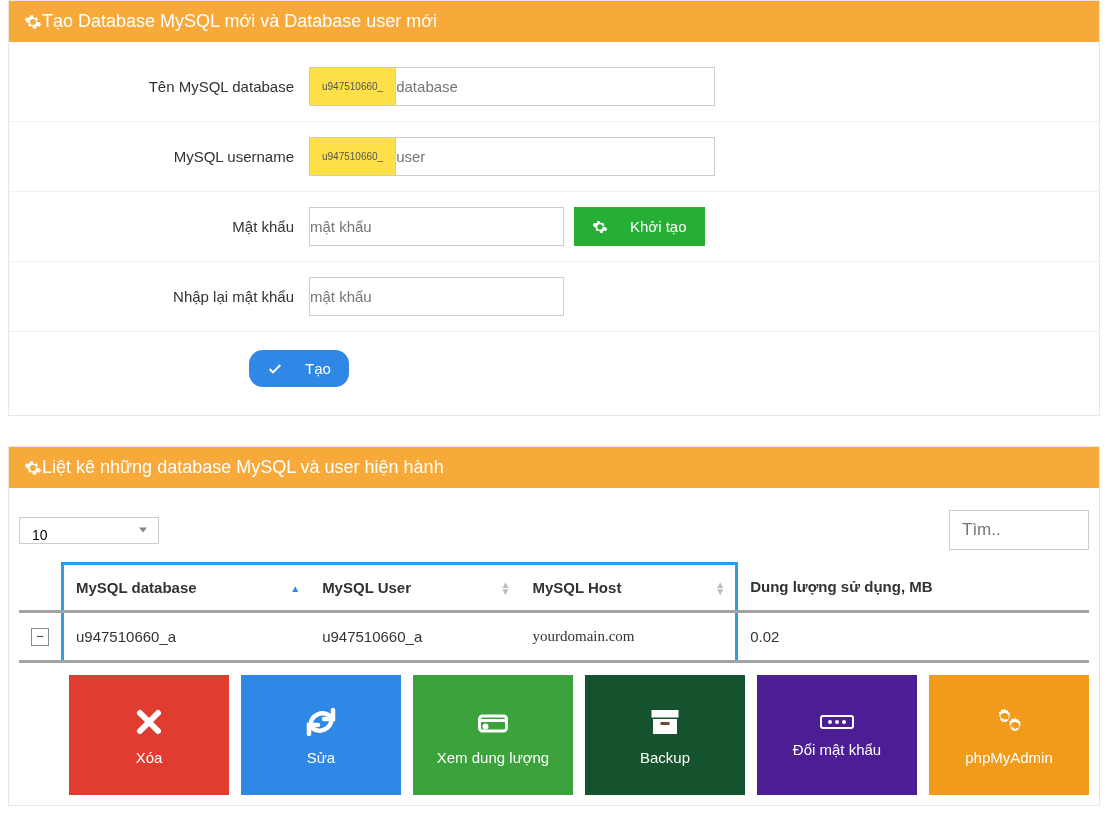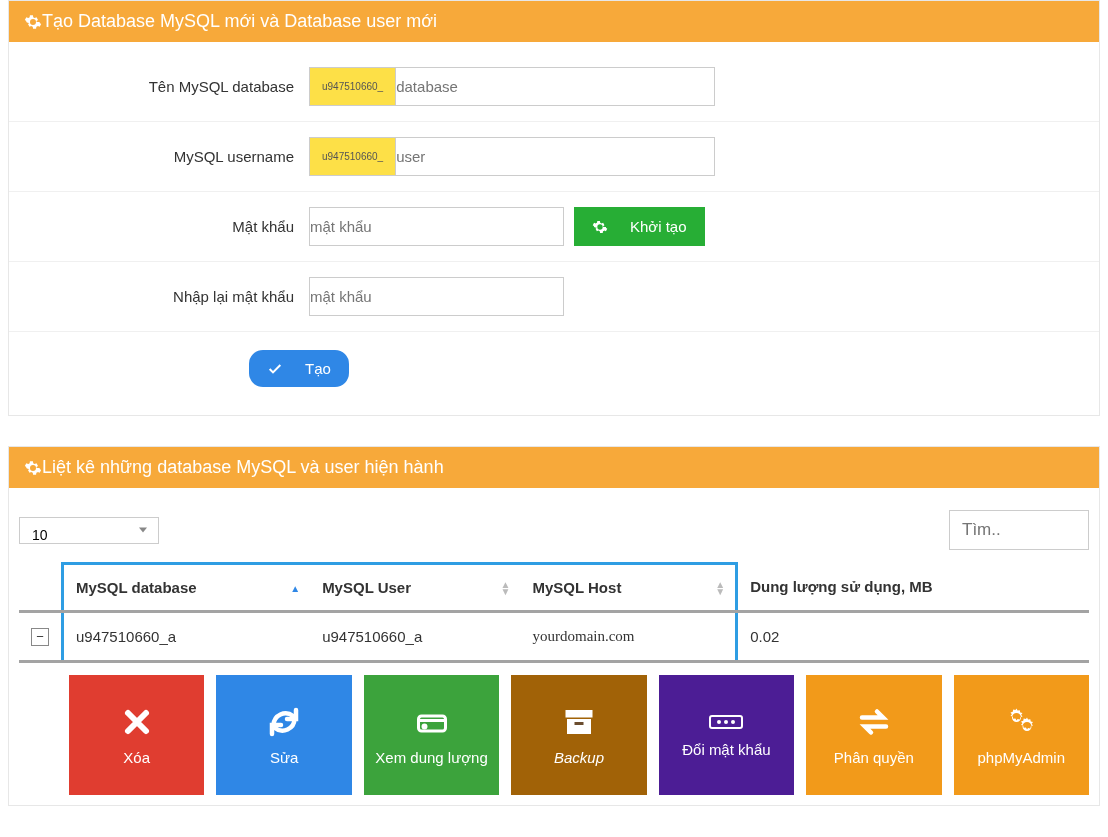--- a/index.html
+++ b/index.html
@@ -33,21 +33,21 @@
 .expand-cell { width: 40px; text-align: center; }
 .expand-btn { width: 18px; height: 18px; border: 1px solid #888; background: #fff; display: inline-flex; align-items: center; justify-content: center; font-size: 13px; line-height: 1; color: #333; cursor: pointer; }
 .highlight { border: 3px solid #2e9de3; }
 .tiles { display: flex; gap: 12px; padding: 12px 10px 0 60px; }
 .tile { flex: 1; color: #fff; display: flex; flex-direction: column; align-items: center; justify-content: center; padding: 14px 6px 12px 6px; cursor: pointer; text-align: center; min-height: 120px; }
 .tile .ticon { font-size: 34px; margin-bottom: 8px; display: flex; align-items: center; justify-content: center; }
 .tile .tlabel { font-size: 15px; line-height: 1.3; }
 .c-red    { background: #e03d30; }
 .c-blue   { background: #2f87e6; }
 .c-green  { background: #3ca33c; }
-.c-brown  { background: #a16207; font-style: italic; }
+.c-brown  { background: #14532d; }
 .c-grey   { background: #4c1d95; }
 .c-orange { background: #f29a1a; }
 svg { display: block; }
 .gears-icon { width: 18px; height: 18px; }
 </style>
 </head>
 <body>
 
 <div class="panel">
   <div class="panel-header">
@@ -207,29 +207,20 @@
               <rect x="2" y="4" width="32" height="12" rx="2" fill="none" stroke="#fff" stroke-width="2"></rect>
               <circle cx="11" cy="10" r="2"></circle>
               <circle cx="18" cy="10" r="2"></circle>
               <circle cx="25" cy="10" r="2"></circle>
             </svg>
         </span>
         <span class="tlabel">Đổi mật khẩu</span>
       </div>
       <div class="tile c-orange">
         <span class="ticon">
-          <svg width="36" height="36" viewBox="0 0 24 24" fill="none" stroke="#fff" stroke-width="3" stroke-linecap="round">
-              <path d="M4 9h14l-4-4"></path>
-              <path d="M20 15H6l4 4"></path>
-            </svg>
-        </span>
-        <span class="tlabel">Phân quyền</span>
-      </div>
-      <div class="tile c-orange">
-        <span class="ticon">
           <svg width="36" height="36" viewBox="0 0 24 24" fill="#fff">
               <path d="M9 6a3 3 0 100 6 3 3 0 000-6zm7 6a3 3 0 100 6 3 3 0 000-6zM9 3l.7 1.4 1.5-.3.3 1.5L13 6l-.9 1.2.9 1.2-1.5.4-.3 1.5-1.5-.3L9 11l-.7-1.4-1.5.3-.3-1.5L5 8l.9-1.2L5 5.6l1.5-.4.3-1.5 1.5.3L9 3zm7 6l.7 1.4 1.5-.3.3 1.5L20 12l-.9 1.2.9 1.2-1.5.4-.3 1.5-1.5-.3L16 17l-.7-1.4-1.5.3-.3-1.5L12 14l.9-1.2L12 11.6l1.5-.4.3-1.5 1.5.3L16 9z"></path>
             </svg>
         </span>
         <span class="tlabel">phpMyAdmin</span>
       </div>
     </div>
   </div>
 </div>
 

